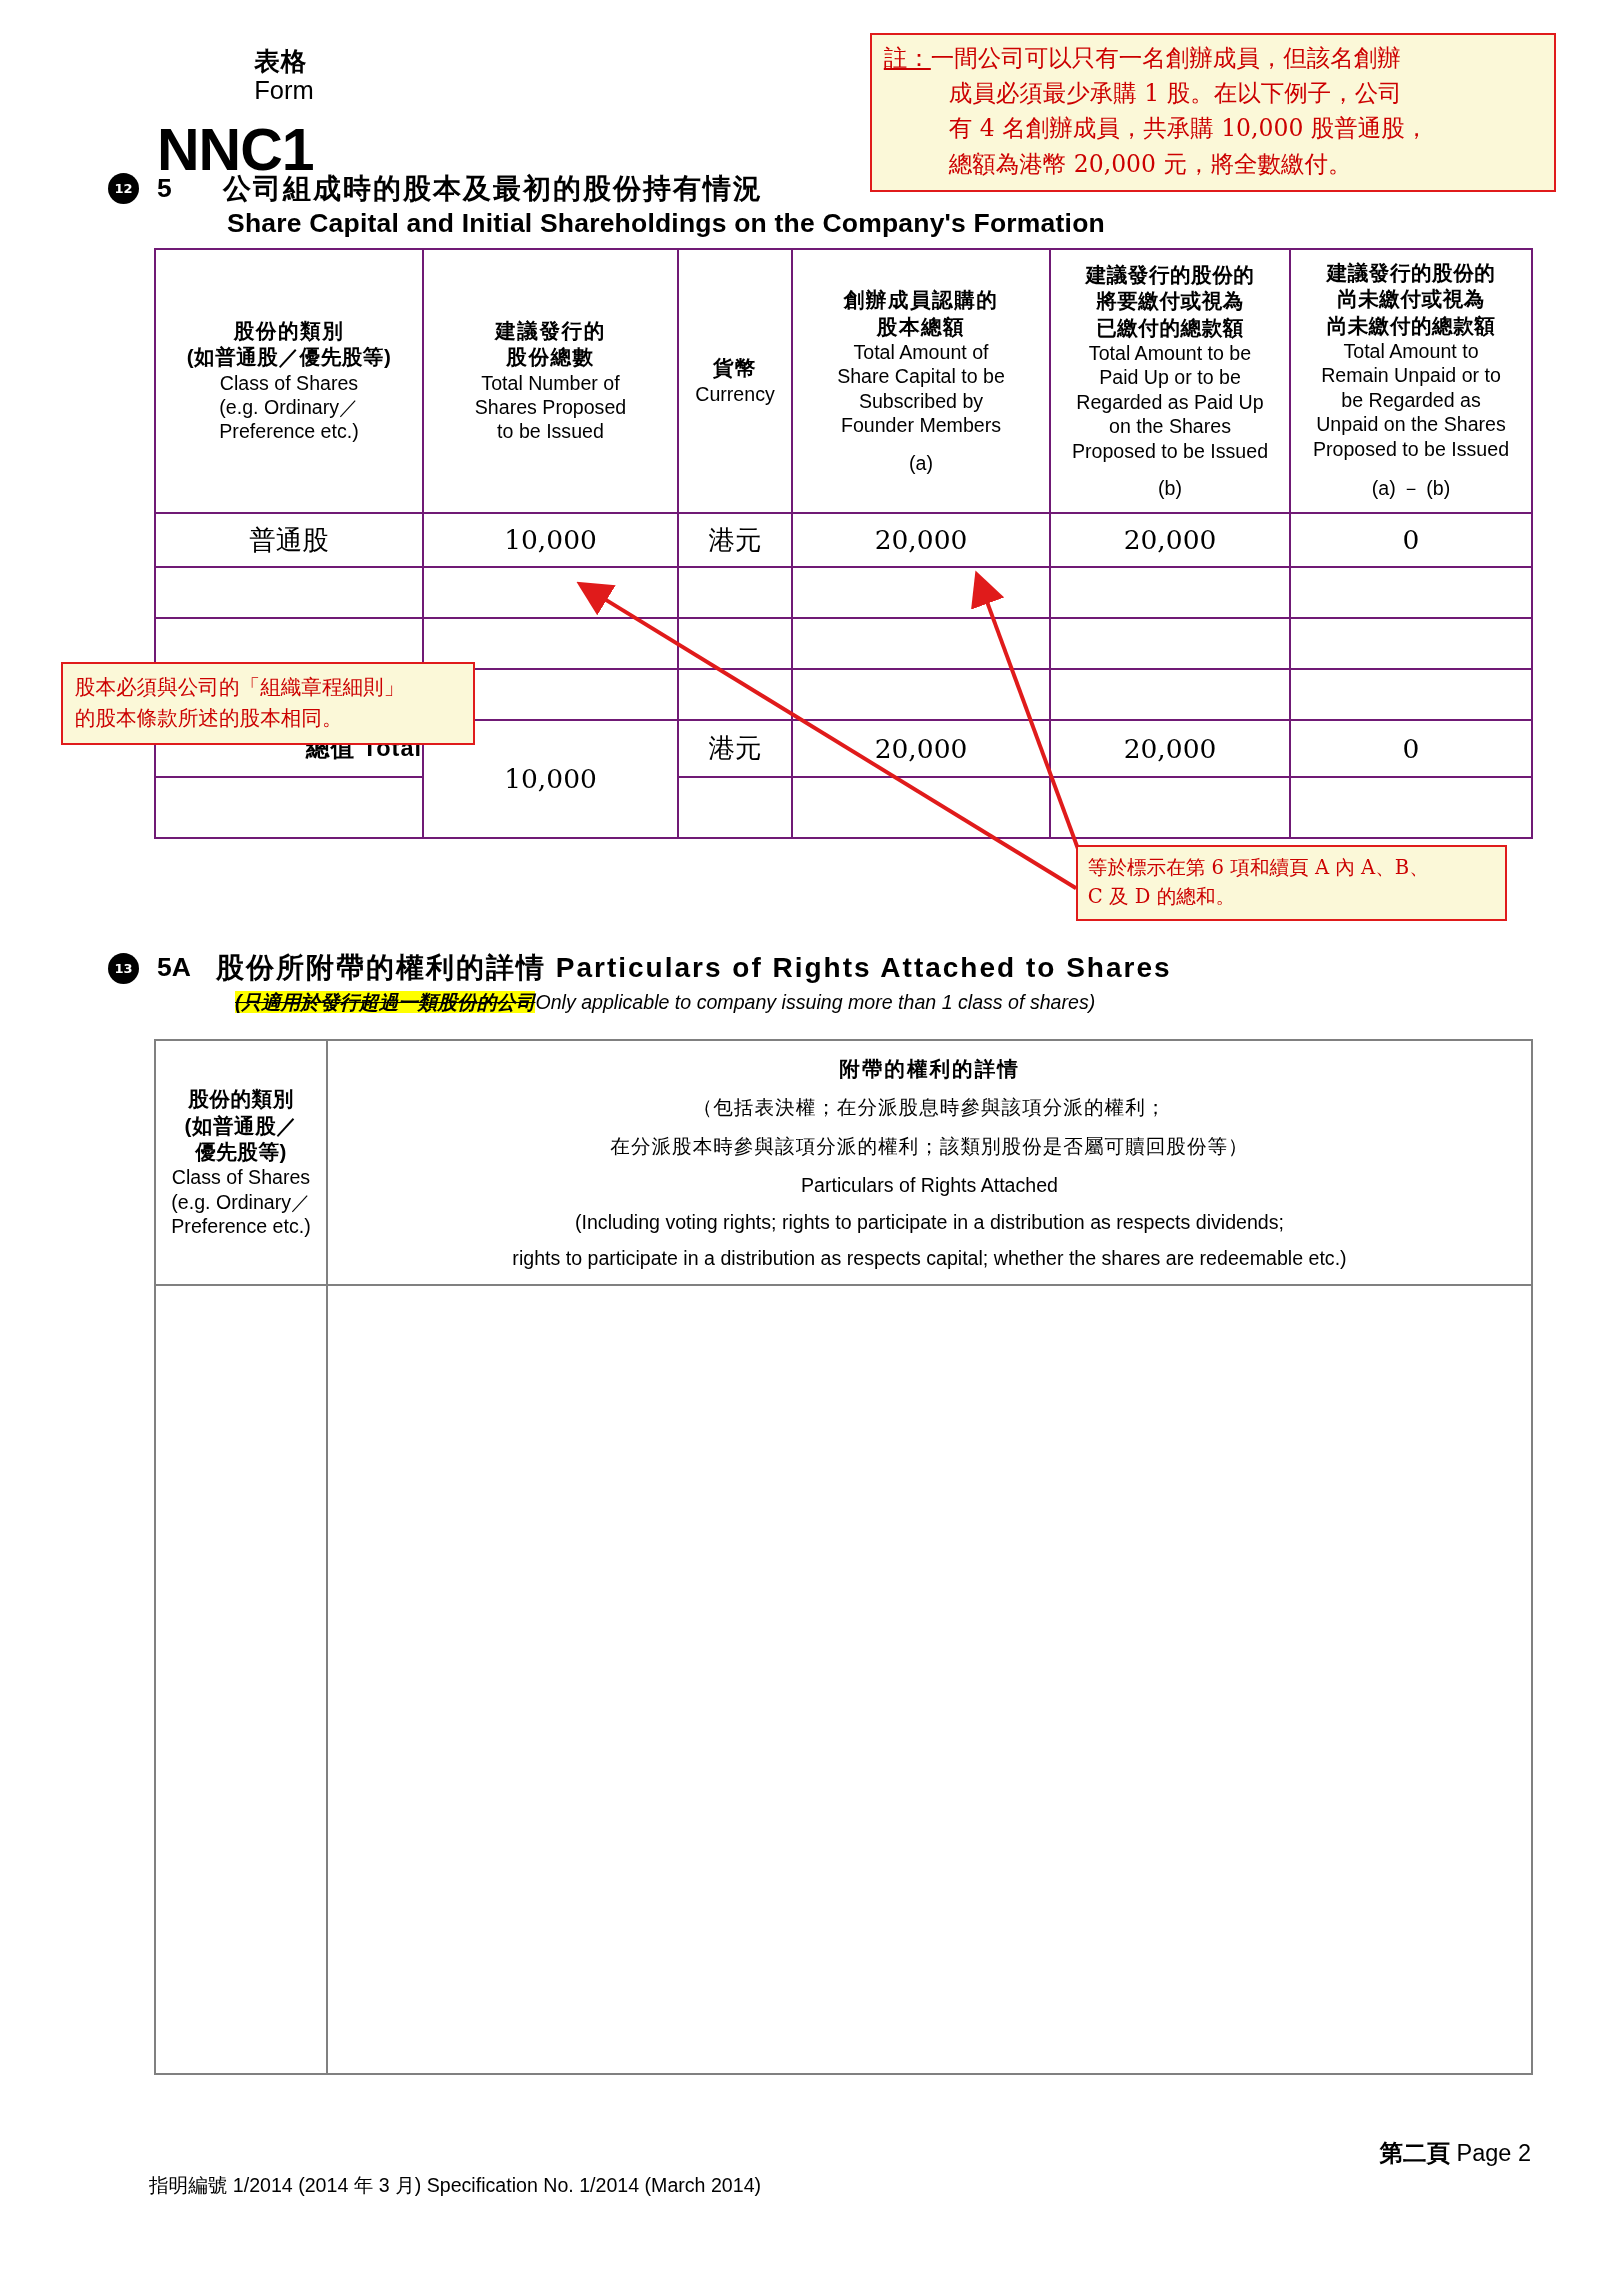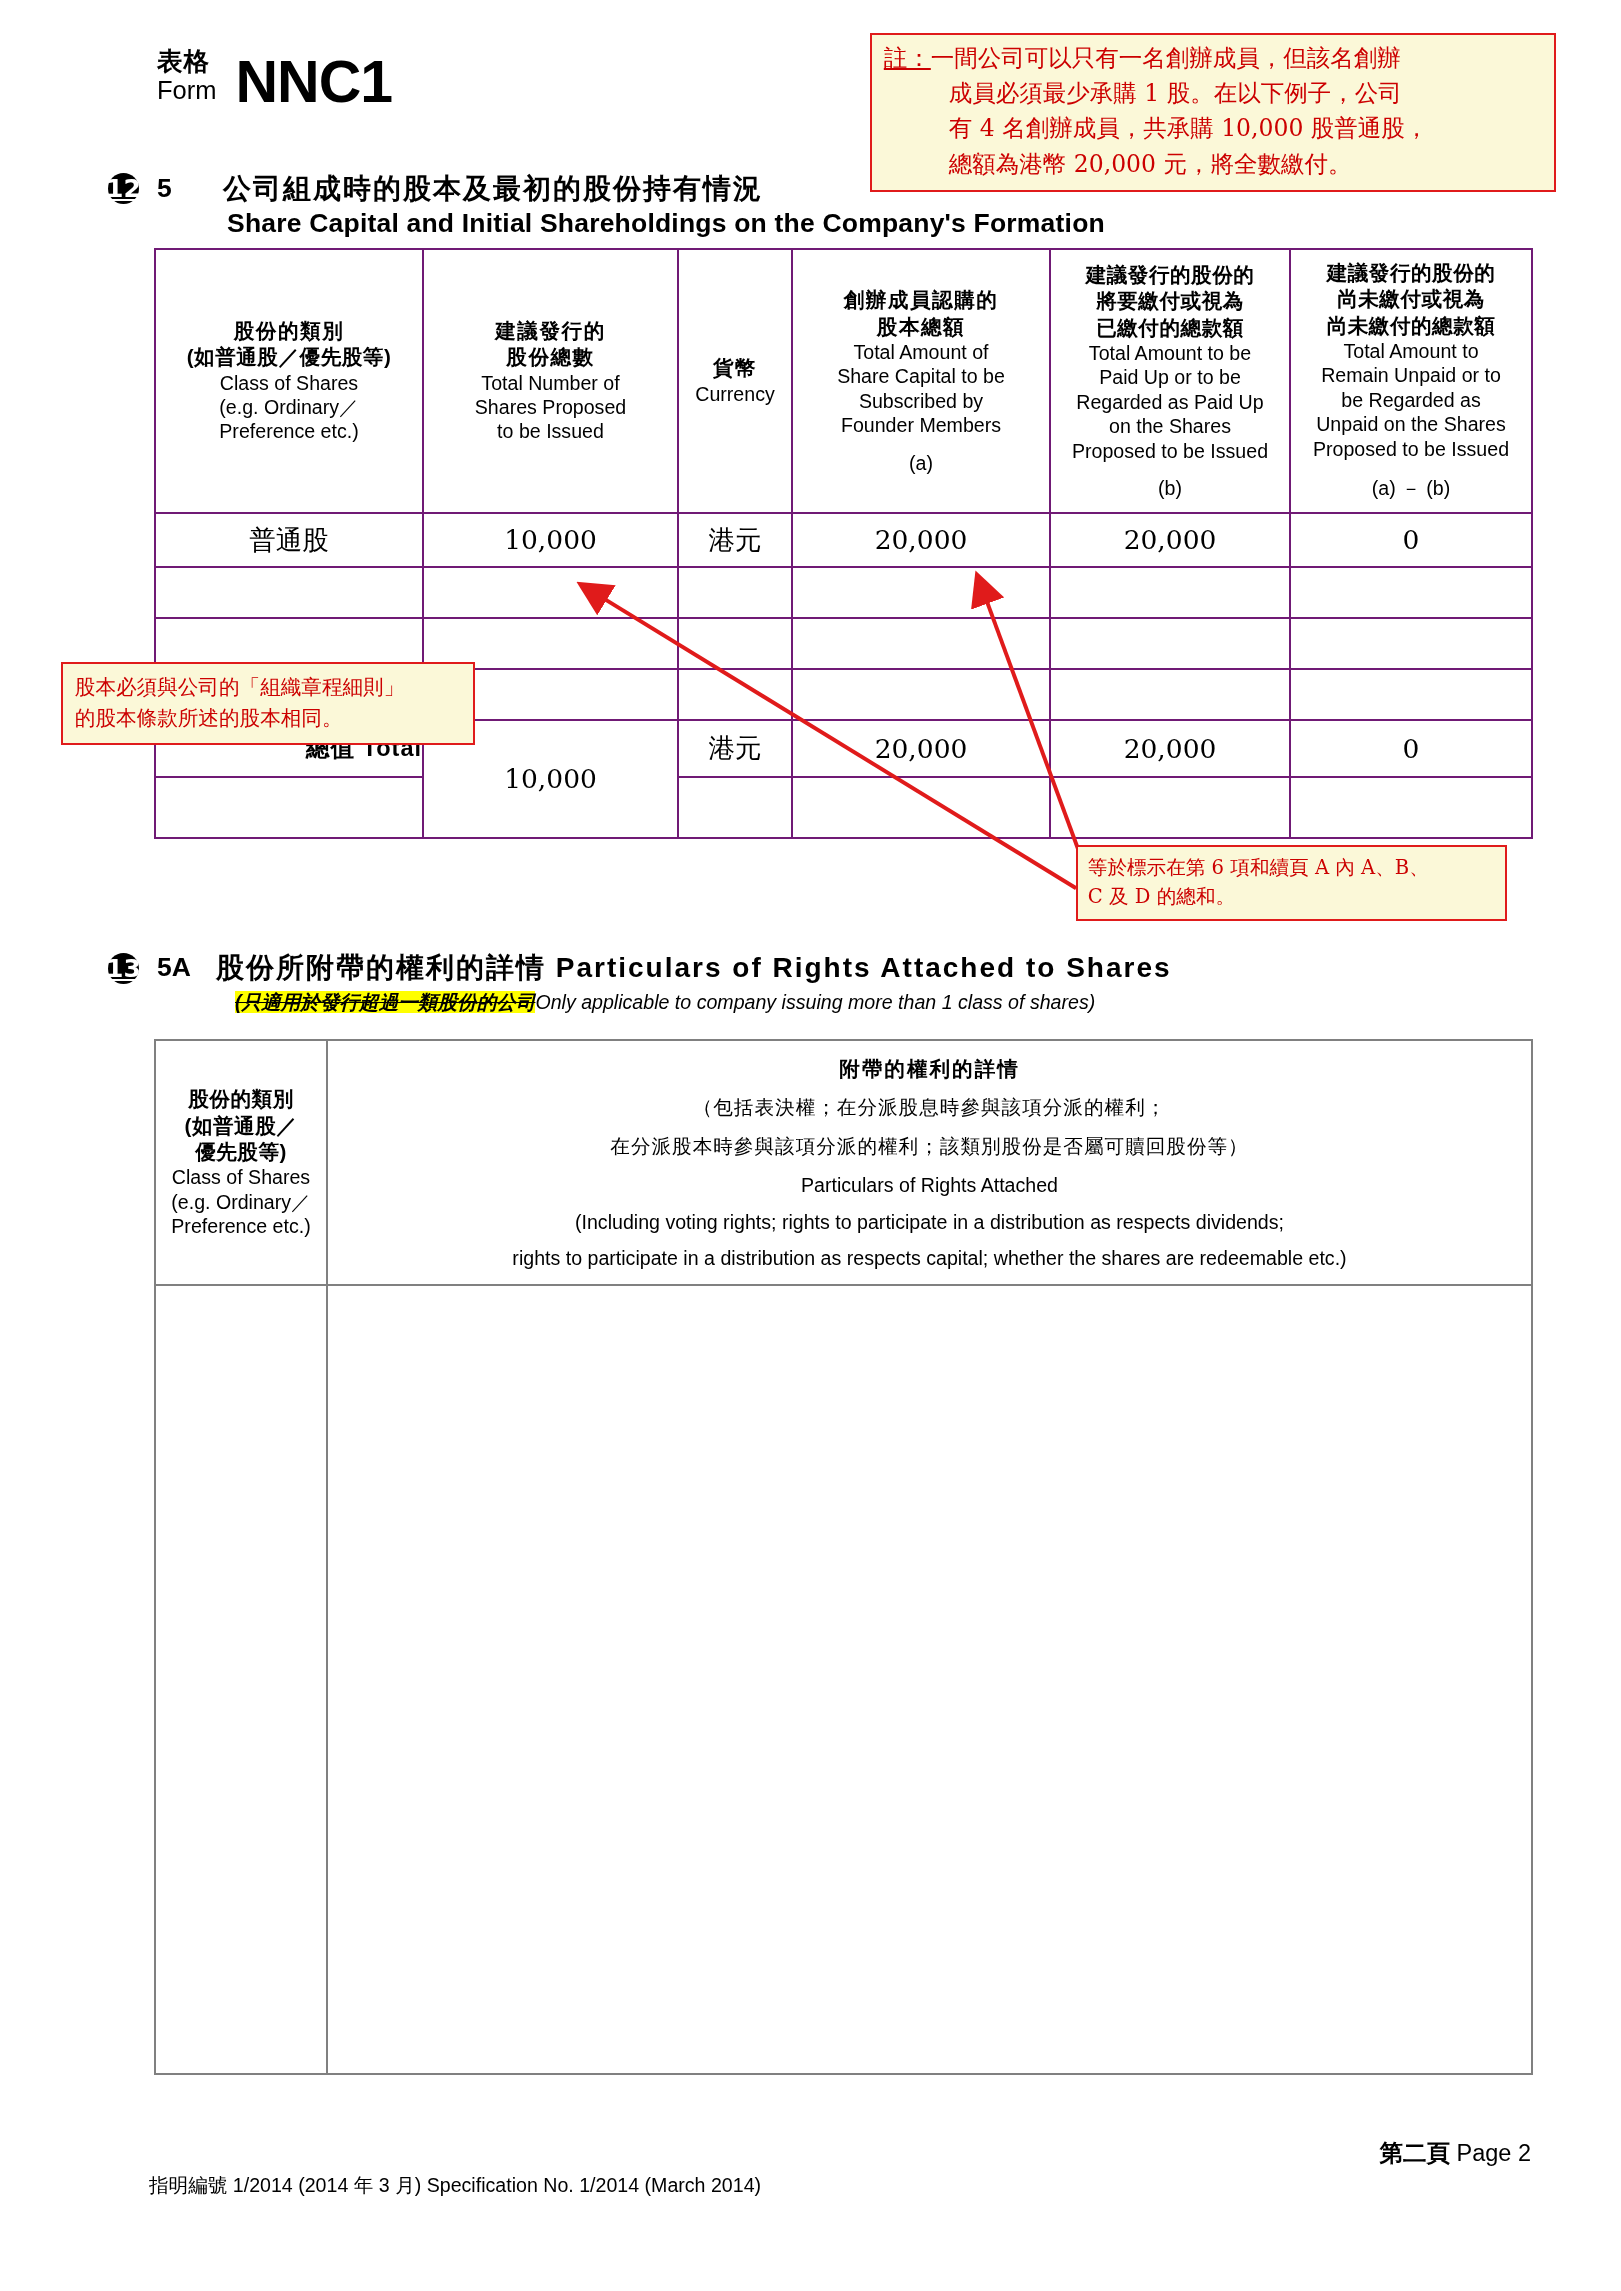--- a/index.html
+++ b/index.html
@@ -16,21 +16,22 @@
 
   .page { position: relative; width: 1621px; height: 2292px; }
 
   
   .form-id {
     position: absolute;
     left: 157px;
     top: 47px;
     display: flex;
     align-items: flex-end;
-    gap: 19px;
+    gap: 12px;
+    flex-direction: column;
   }
   .form-id-labels {
     display: flex;
     flex-direction: column;
     line-height: 1.12;
     padding-bottom: 5.9px;
   }
   .form-id-zh { font-size: 25.5px; font-weight: 700; letter-spacing: 1px; }
   .form-id-en { font-size: 25.5px; font-weight: 400; }
   .form-id-code { font-size: 59px; font-weight: 700; letter-spacing: -1px; line-height: 0.95; }
@@ -75,25 +76,24 @@
   }
   #note-bottom .note-line { white-space: nowrap; }
 
   
   .sec-bullet {
     position: absolute;
     width: 31px; height: 31px;
     border-radius: 50%;
     background: #000;
     color: #fff;
-    font-size: 25px;
+    font-size: 13px;
     font-weight: 700;
     display: flex; align-items: center; justify-content: center;
     font-family: "DejaVu Sans", sans-serif;
-    text-decoration: underline;
   }
   .sec-num {
     position: absolute;
     font-size: 26.5px;
     font-weight: 700;
   }
   .sec-title-zh {
     position: absolute;
     font-size: 28px;
     font-weight: 700;

